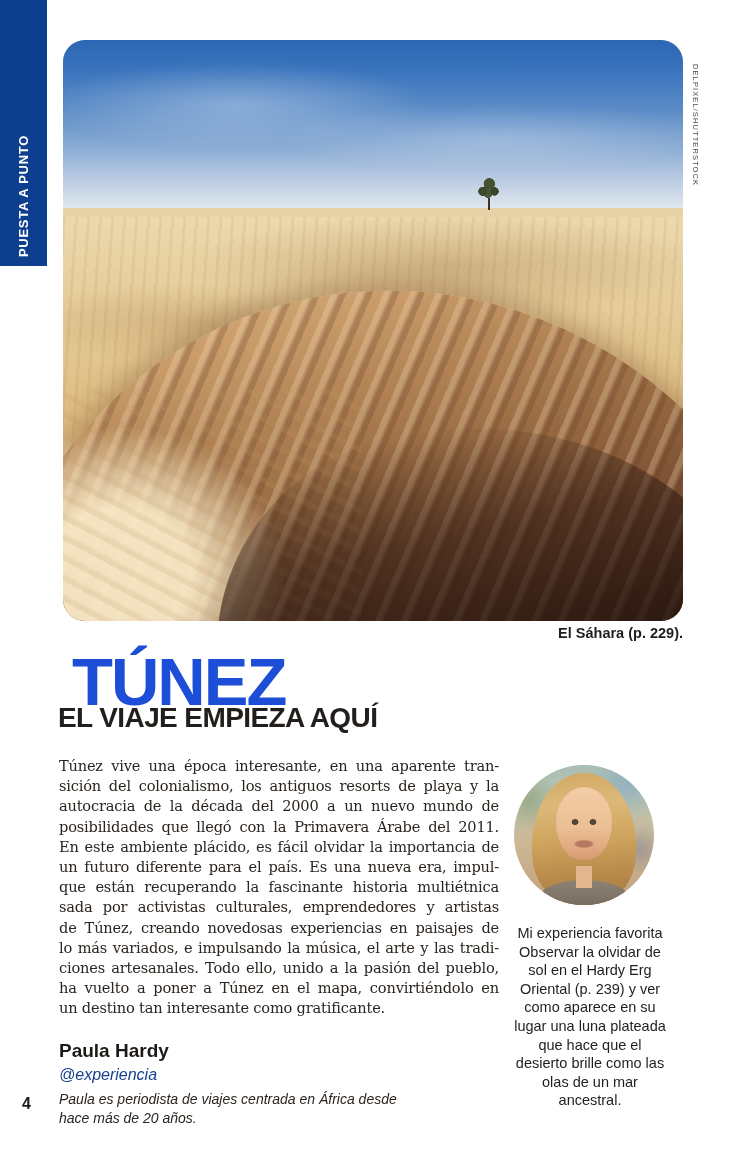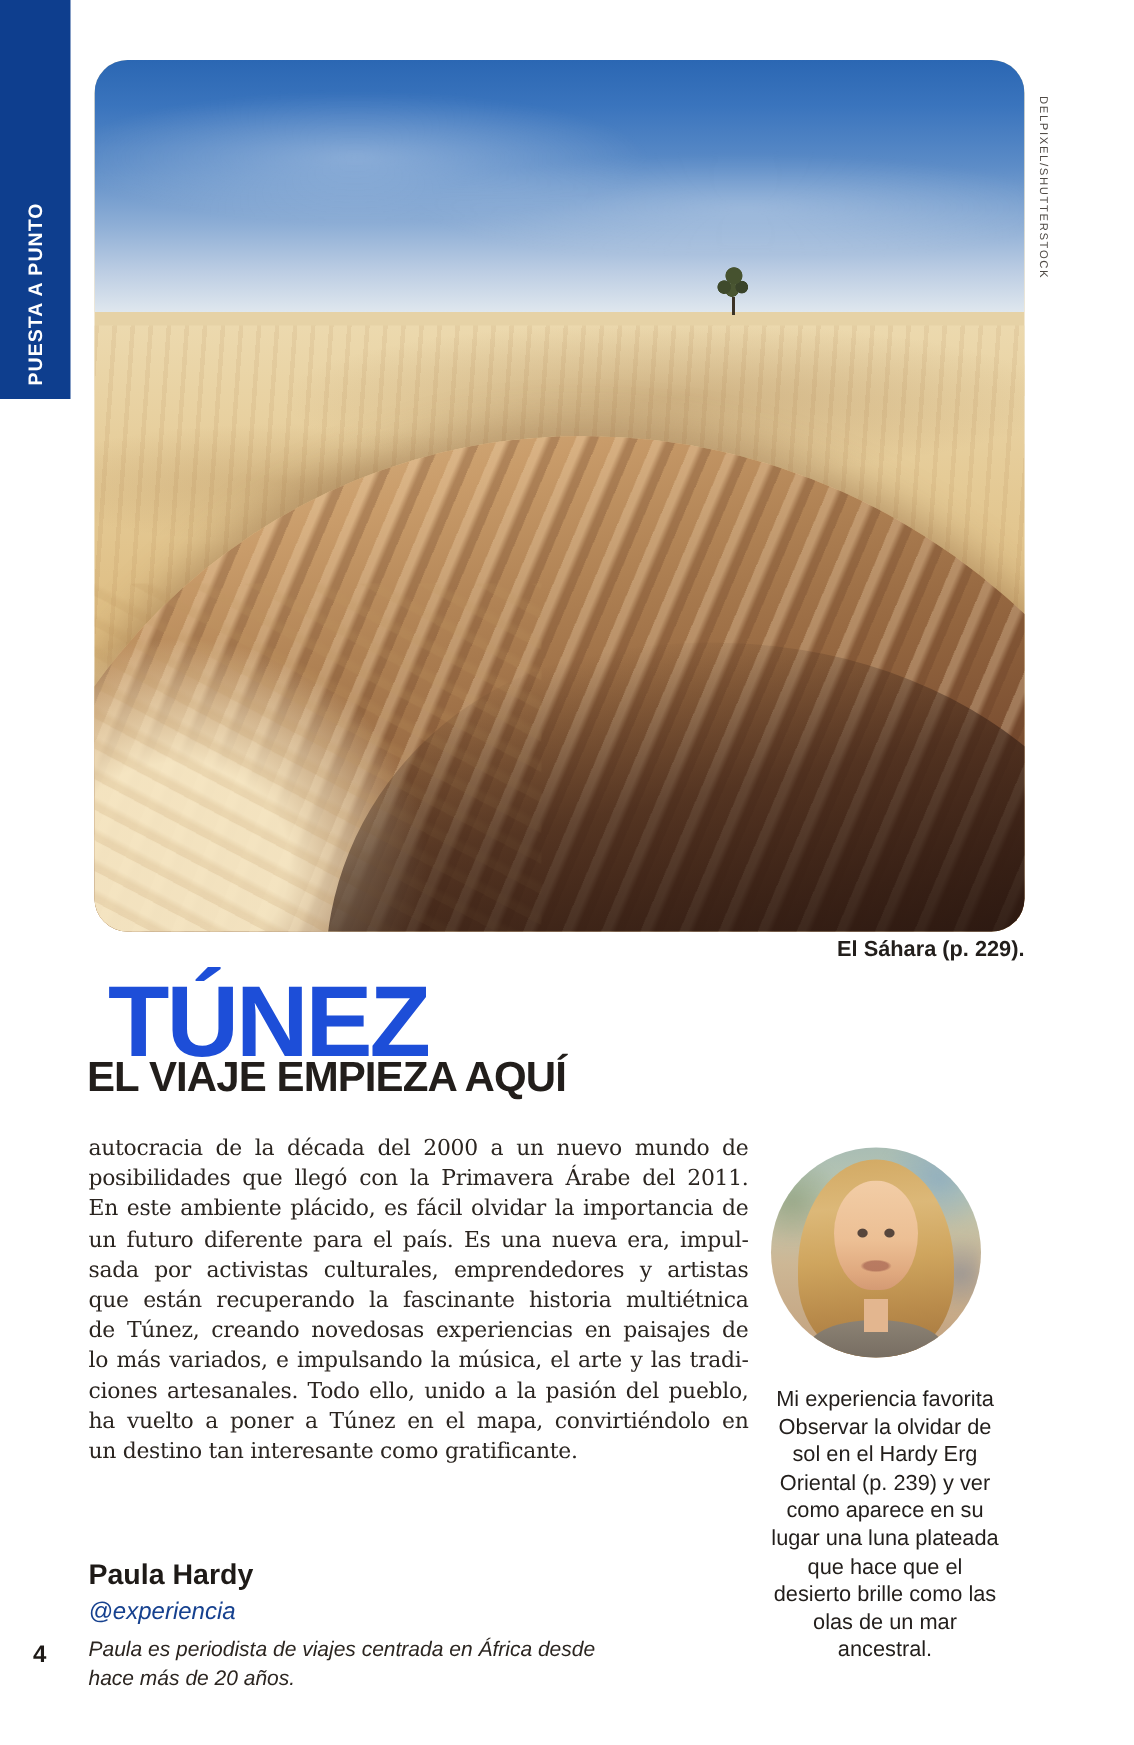--- a/index.html
+++ b/index.html
@@ -126,26 +126,28 @@
     <div class="shadow"></div>
   </div>
 
   <div class="credit">DELPIXEL/SHUTTERSTOCK</div>
   <div class="caption">El Sáhara (p. 229).</div>
 
   <h1 class="title">TÚNEZ</h1>
   <h2 class="subtitle">EL VIAJE EMPIEZA AQUÍ</h2>
 
   <div class="body">
+      <div class="body-line">Túnez vive una época interesante, en una aparente tran-</div>
+      <div class="body-line">sición del colonialismo, los antiguos resorts de playa y la</div>
       <div class="body-line">autocracia de la década del 2000 a un nuevo mundo de</div>
       <div class="body-line">posibilidades que llegó con la Primavera Árabe del 2011.</div>
       <div class="body-line">En este ambiente plácido, es fácil olvidar la importancia de</div>
       <div class="body-line">un futuro diferente para el país. Es una nueva era, impul-</div>
+      <div class="body-line">que están recuperando la fascinante historia multiétnica</div>
       <div class="body-line">sada por activistas culturales, emprendedores y artistas</div>
-      <div class="body-line">que están recuperando la fascinante historia multiétnica</div>
       <div class="body-line">de Túnez, creando novedosas experiencias en paisajes de</div>
       <div class="body-line">lo más variados, e impulsando la música, el arte y las tradi-</div>
       <div class="body-line">ciones artesanales. Todo ello, unido a la pasión del pueblo,</div>
       <div class="body-line">ha vuelto a poner a Túnez en el mapa, convirtiéndolo en</div>
       <div class="body-line last">un destino tan interesante como gratificante.</div>
     </div>
 
   <div class="author-name">Paula Hardy</div>
   <a class="handle" href="#">@experiencia</a>
   <div class="bio">Paula es periodista de viajes centrada en África desde hace más de 20 años.</div>

